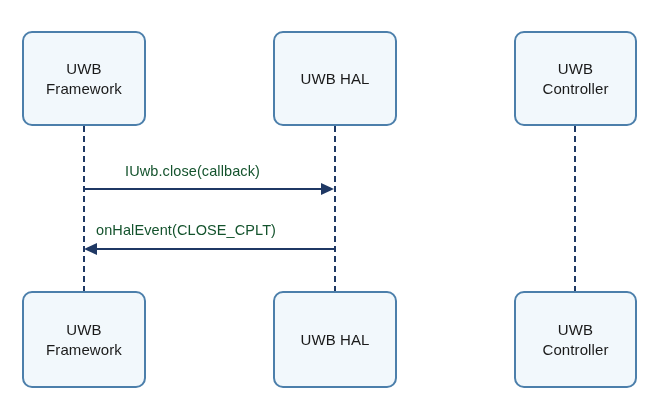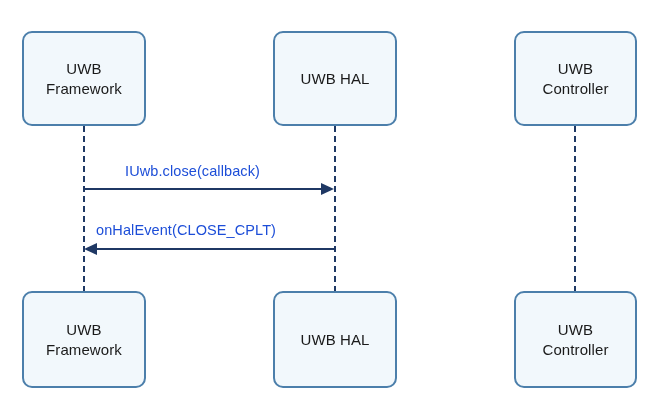--- a/index.html
+++ b/index.html
@@ -62,21 +62,21 @@
     border-left: 13px solid #1f3864;
   }
   .msg-arrowhead.left {
     border-top: 6px solid transparent;
     border-bottom: 6px solid transparent;
     border-right: 13px solid #1f3864;
   }
   .msg-label {
     position: absolute;
     font-size: 14.5px;
-    color: #1d4ed8;
+    color: #14532d;
     white-space: nowrap;
     letter-spacing: 0.1px;
     z-index: 4;
     background: transparent;
   }
 </style>
 </head>
 <body>
 
 <div id="canvas">

